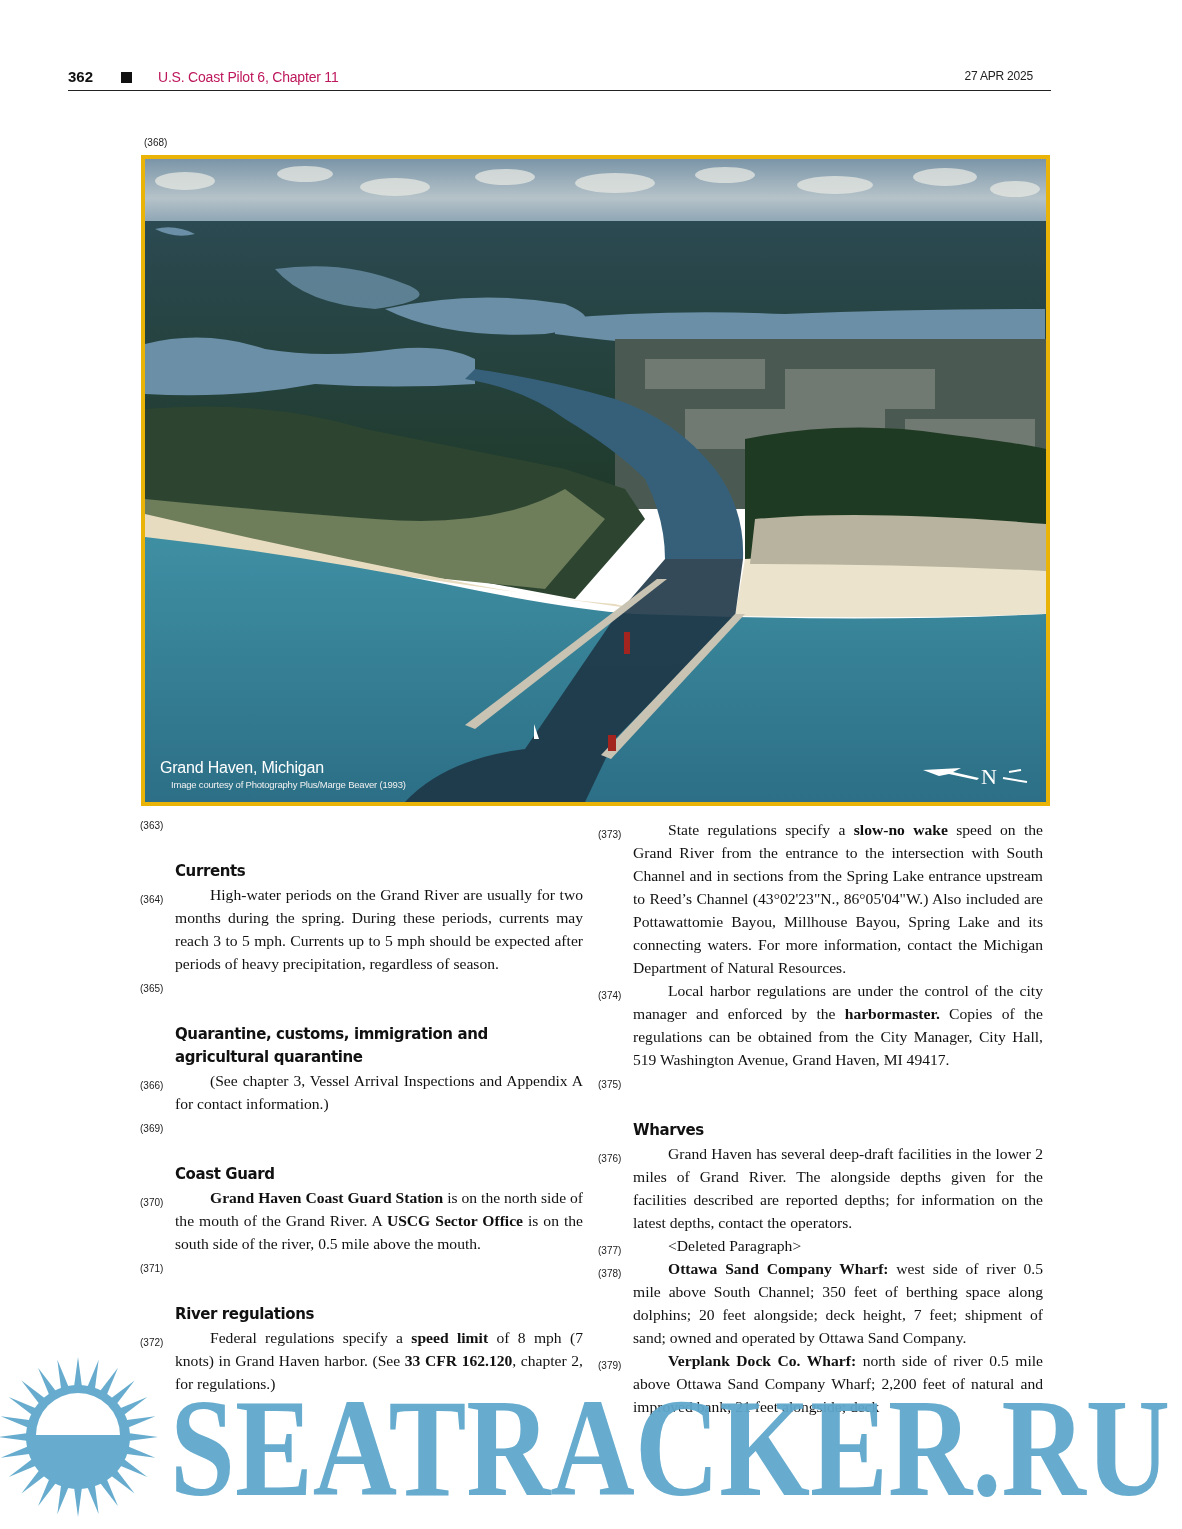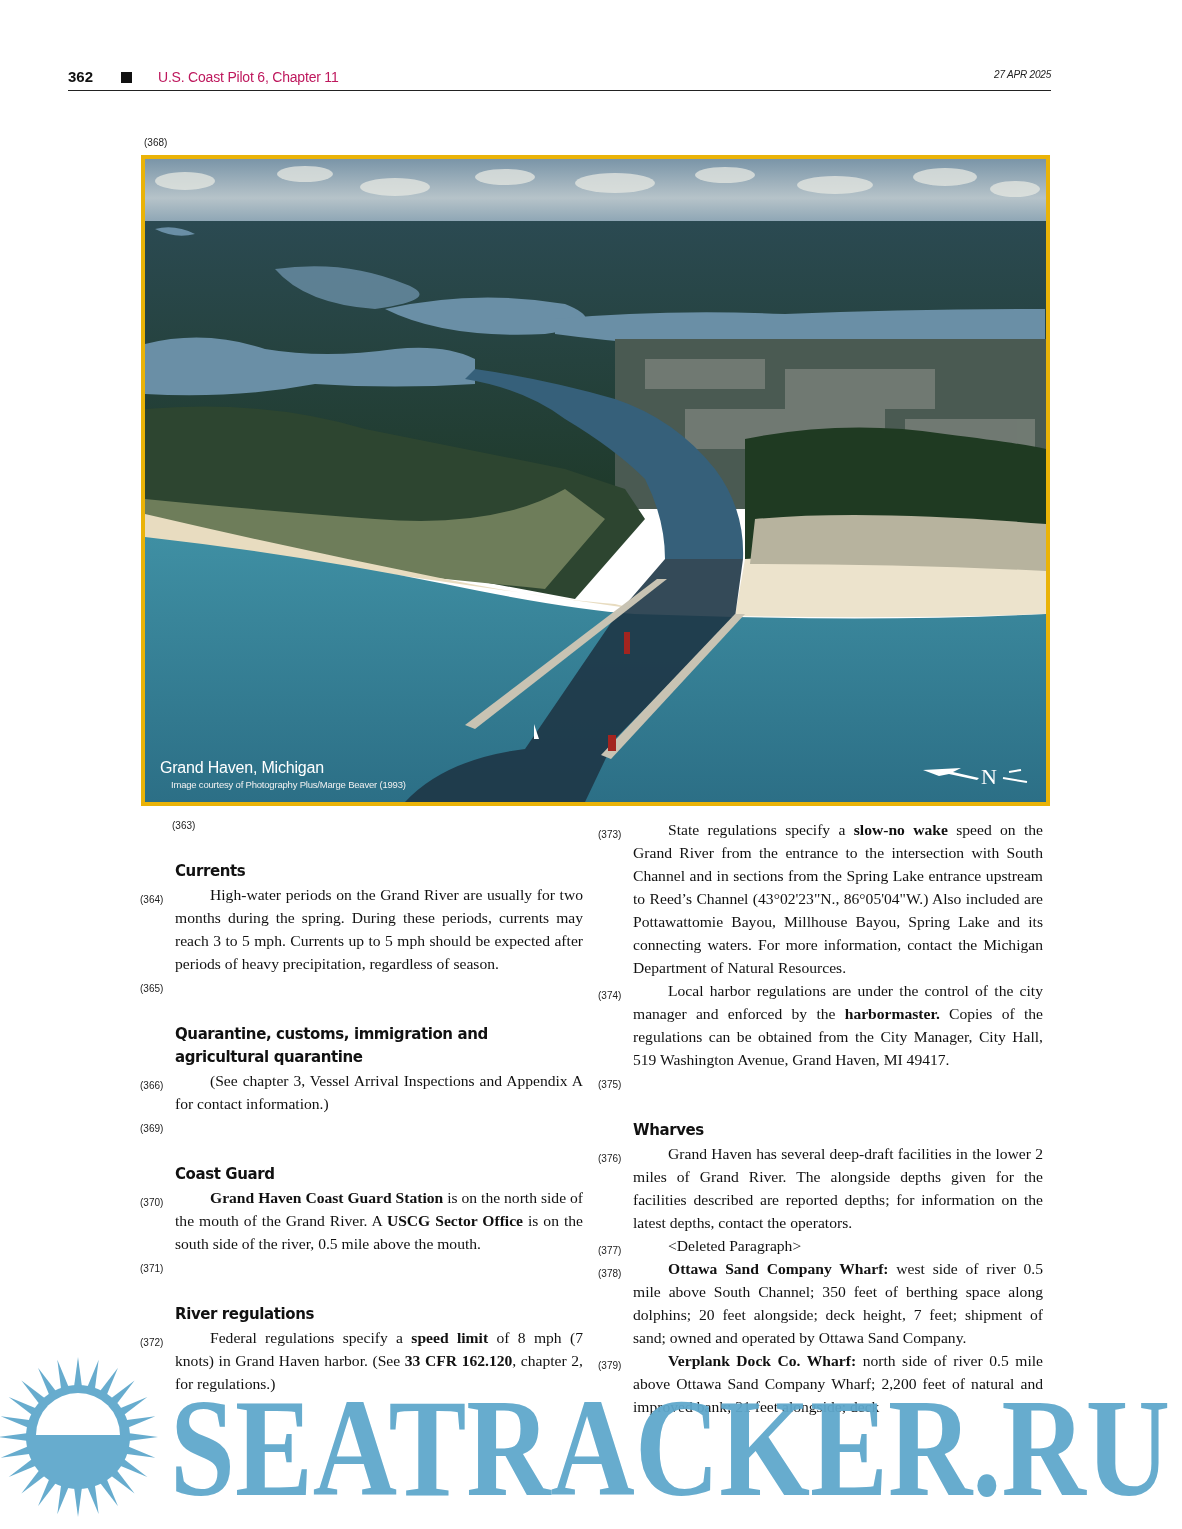--- a/index.html
+++ b/index.html
@@ -7,21 +7,21 @@
     width: 1182px; height: 1529px; position: relative; overflow: hidden;
     background: #ffffff; color: #111;
     font-family: "Liberation Serif", serif;
   }
   
   .hdr { position: absolute; left: 68px; top: 68px; width: 983px; height: 22px;
          border-bottom: 1.2px solid #222; font-family: "Liberation Sans", sans-serif; }
   .hdr .pg { position: absolute; left: 0; top: 0; font-weight: bold; font-size: 15px; }
   .hdr .sq { position: absolute; left: 53px; top: 4px; width: 11px; height: 11px; background: #111; }
   .hdr .ttl { position: absolute; left: 90px; top: 1px; font-size: 14px; color: #be185d; letter-spacing: -0.2px; }
-  .hdr .dt { position: absolute; right: 0; top: 1px; font-size: 10px; color: #222; letter-spacing: -0.2px; font-style: italic; }
+  .hdr .dt { position: absolute; right: 18px; top: 1px; font-size: 12px; color: #222; letter-spacing: -0.2px; }
 
   .pnum { font-family: Liberation Sans, sans-serif; font-size: 10px; color: #222; position: absolute; }
 
   
   .photo { position: absolute; left: 141px; top: 155px; width: 901px; height: 643px;
            border: 4px solid #eab308; overflow: hidden; }
   .photo svg { display: block; }
   .cap1 { position: absolute; left: 15px; bottom: 25px; color: #fff; font-family: "Liberation Sans", sans-serif;
           font-size: 16px; letter-spacing: -0.2px; }
   .cap2 { position: absolute; left: 26px; bottom: 12px; color: #f0f0f0; font-family: "Liberation Sans", sans-serif;
@@ -134,21 +134,21 @@
       <path d="M2 6 L40 4 L32 8 L58 14 L56 16 L28 10 L18 12Z" fill="#ffffff"></path>
       <line x1="82" y1="14" x2="106" y2="18" stroke="#ffffff" stroke-width="2"></line>
       <line x1="88" y1="8" x2="100" y2="6" stroke="#ffffff" stroke-width="2"></line>
     </svg>
     <span style="position:absolute; left:60px; top:0px; color:#fff; font-family:'Liberation Serif',serif; font-size:22px;">N</span>
   </div>
 </div>
 
 <div class="col colL" id="colL">
     <div class="blk" style="padding-top: 23px;">
-      <span class="pnum" style="top: 2px; margin-left: 32px;">(363)</span>
+      <span class="pnum" style="top: 2px;">(363)</span>
       <div class="head">Currents</div>
     </div>
     <div class="blk para">
       <span class="pnum">(364)</span>
       <div><span class="indent"></span><span>High-water periods on the Grand River are usually for two months during the spring. During these periods, currents may reach 3 to 5 mph. Currents up to 5 mph should be expected after periods of heavy precipitation, regardless of season.</span></div>
     </div>
     <div class="blk" style="padding-top: 23px; margin-top: 6px;">
       <span class="pnum" style="top: 2px;">(365)</span>
       <div class="head">Quarantine, customs, immigration and agricultural quarantine</div>
     </div>

